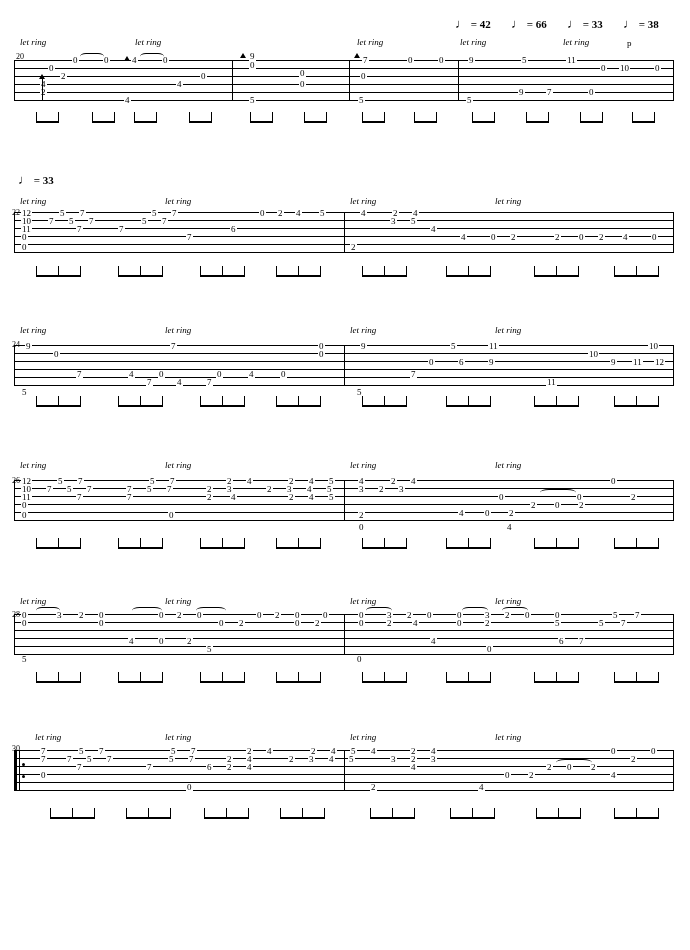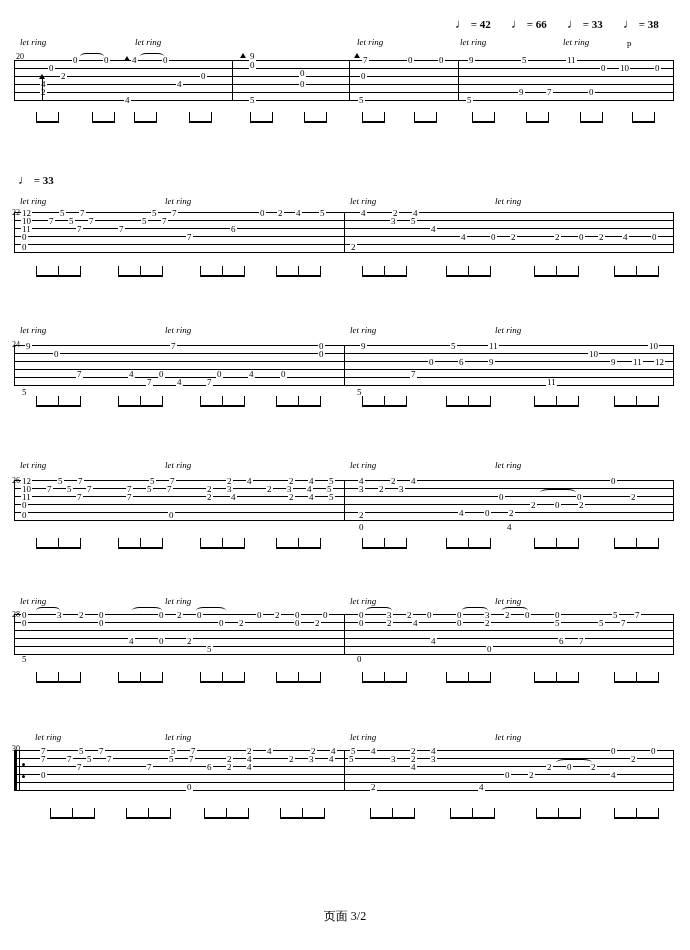--- a/index.html
+++ b/index.html
@@ -753,15 +753,14 @@
     <div class="rstem" style="left:522px;"></div>
       <div class="rstem" style="left:544px;"></div>
       <div class="rstem" style="left:566px;"></div>
     <div class="rbeam" style="left:522px;top:9px;width:45px;"></div>
     <div class="rstem" style="left:600px;"></div>
       <div class="rstem" style="left:622px;"></div>
       <div class="rstem" style="left:644px;"></div>
     <div class="rbeam" style="left:600px;top:9px;width:45px;"></div>
   </div>
 
-  <div class="footer" style="top:908px;">页面 3/2</div>
 
 </div>
 
 </body></html>

